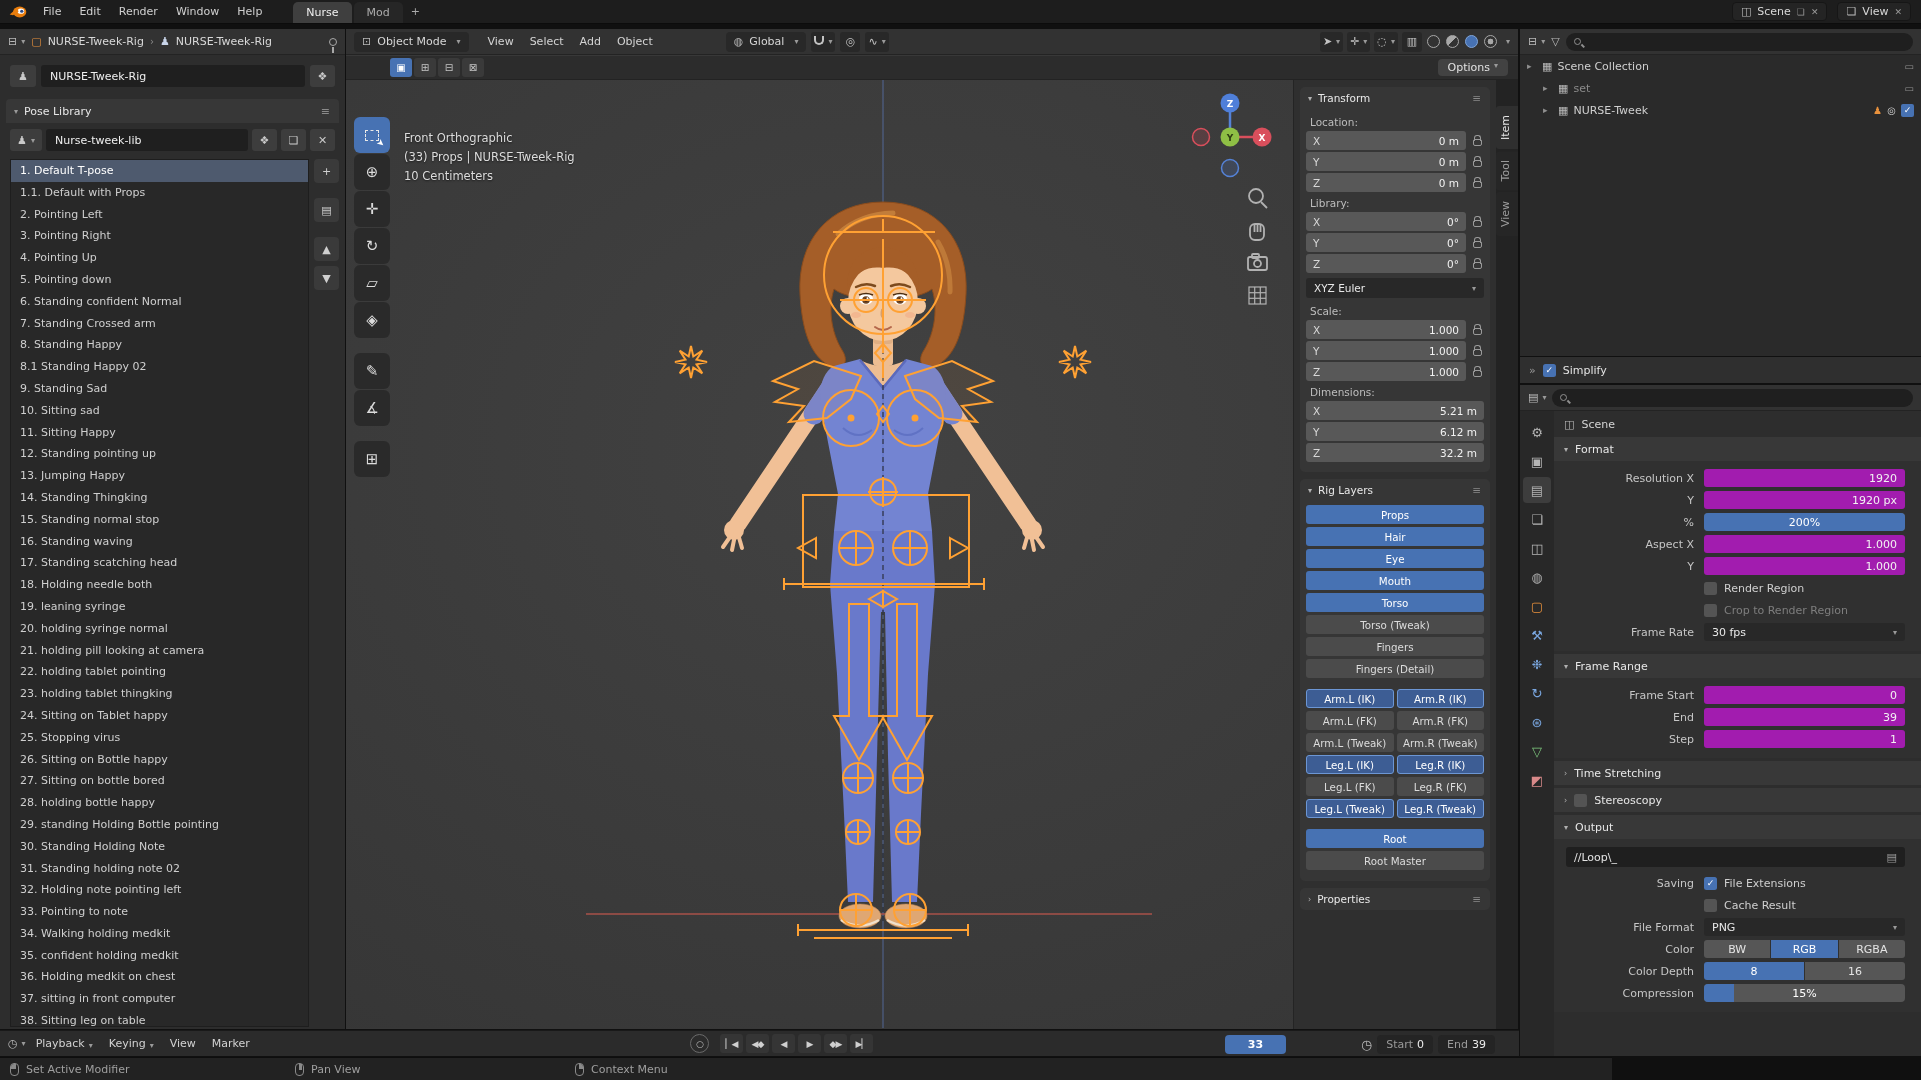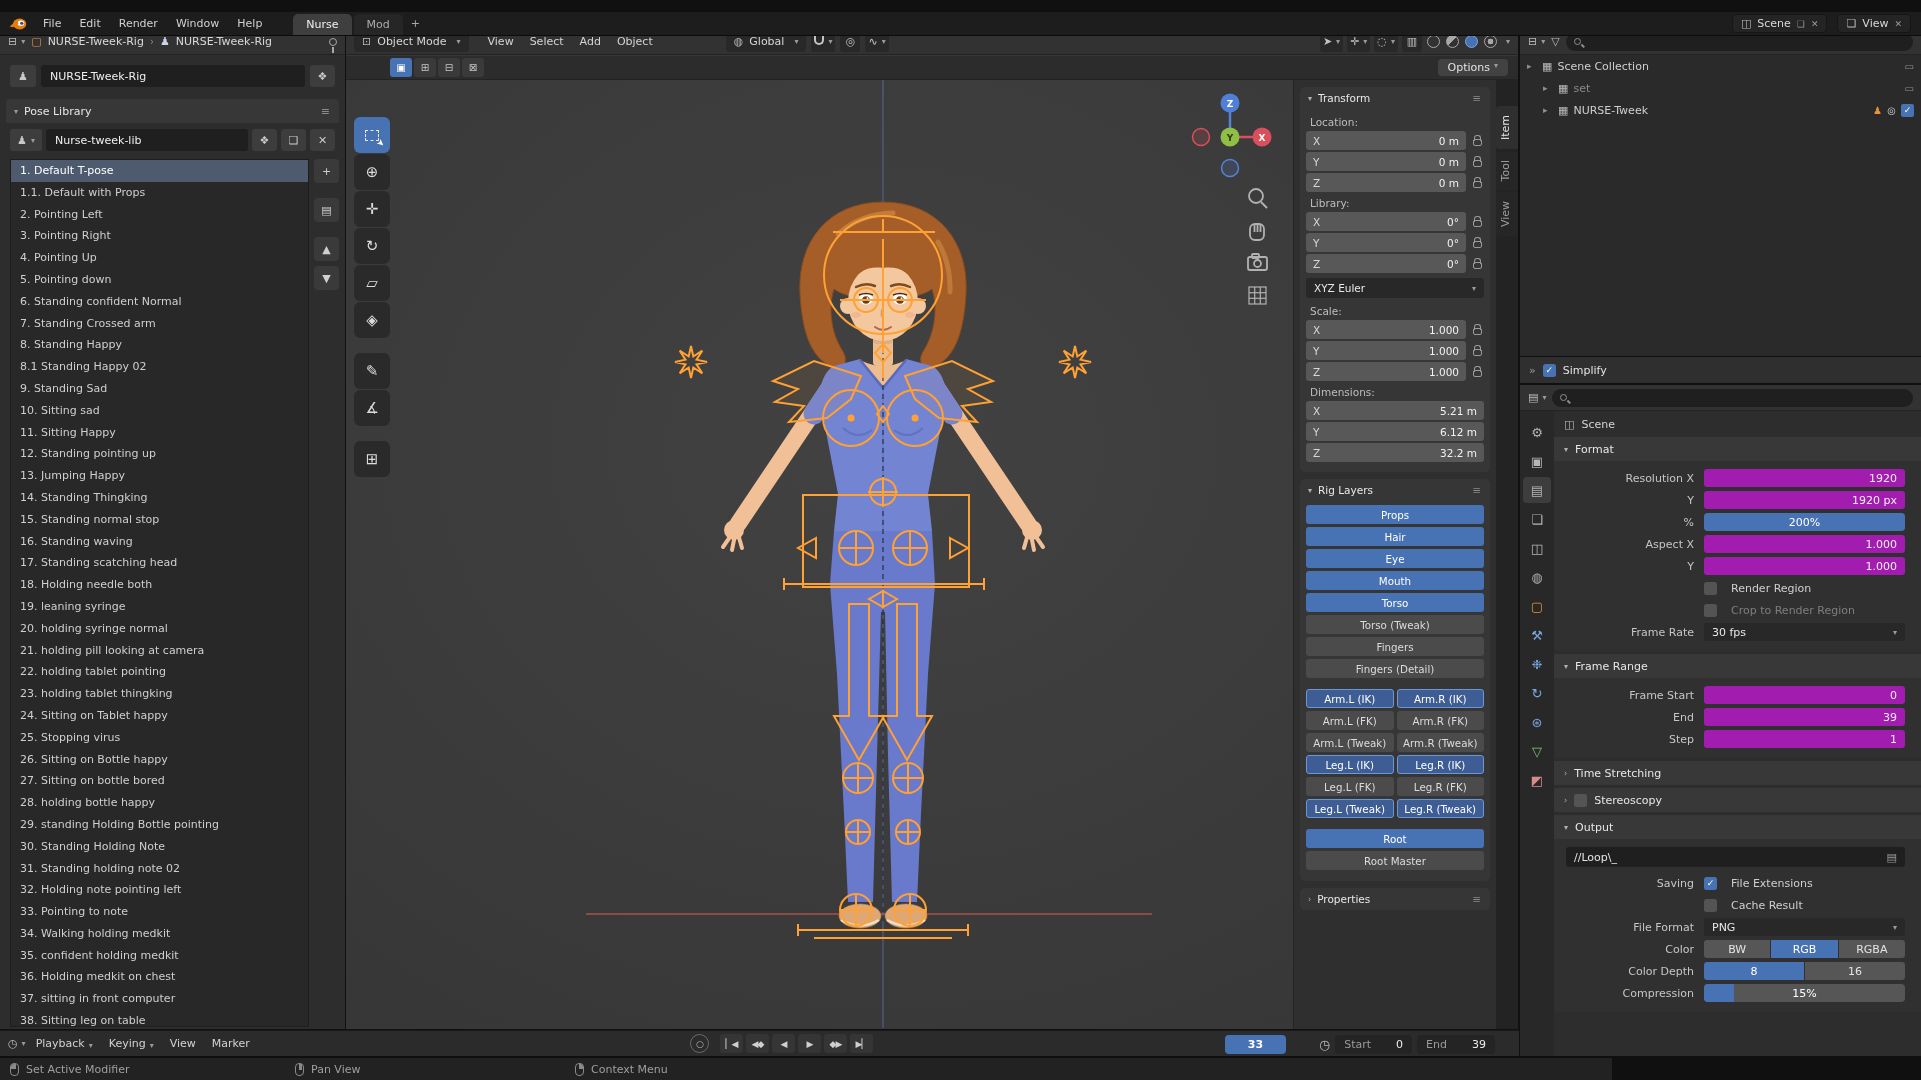--- a/index.html
+++ b/index.html
@@ -1,21 +1,21 @@
 <!DOCTYPE html>
 <html><head>
 <meta charset="utf-8">
 <style>
 *{margin:0;padding:0;box-sizing:border-box;cursor:default;user-select:none}
 html,body{width:1921px;height:1080px}
 body{position:relative;background:#101010;font-family:"DejaVu Sans",sans-serif;font-size:11px;color:#d6d6d6;overflow:hidden}
 .caret{font-size:8px;color:#9a9a9a;margin-left:4px}
 .ic{display:inline-flex;align-items:center;justify-content:center;color:#b9b9b9}
 
-#topbar{position:absolute;left:0;top:12px;width:1921px;height:24px;background:#1d1d1d;border-bottom:1px solid #0c0c0c;display:flex;align-items:center;padding-left:8px;z-index:20}
+#topbar{position:absolute;left:0;top:0;width:1921px;height:24px;background:#1d1d1d;border-bottom:1px solid #0c0c0c;display:flex;align-items:center;padding-left:8px;z-index:20}
 #topbar .logo{width:20px;height:16px;margin-right:6px}
 #topbar-menus{display:flex;height:100%;align-items:center}
 #topbar-menus .menu{padding:0 9px;line-height:28px;color:#d0d0d0}
 #workspace-tabs{display:flex;align-items:flex-end;height:100%;margin-left:22px;gap:2px}
 .ws{padding:4px 13px;border-radius:5px 5px 0 0;color:#ababab;background:#262626}
 .ws.active{background:#3f3f3f;color:#f0f0f0}
 .ws-add{padding:4px 8px;color:#ababab}
 .tb-right{margin-left:auto;display:flex;gap:10px;margin-right:10px;align-items:center}
 .tb-pill{display:flex;align-items:center;gap:6px;background:#242424;border:1px solid #161616;border-radius:4px;padding:2px 8px;color:#d8d8d8}
 .tb-pill .sm{font-size:9px;color:#9a9a9a}
@@ -120,38 +120,38 @@
 .pp-body{padding:6px 0 8px}
 .pr{display:flex;align-items:center;height:22px}
 .prlbl{width:150px;text-align:right;padding-right:10px;color:#c6c6c6;flex:none}
 .prval{flex:1;display:flex;align-items:center;padding-right:16px}
 .pfield{flex:1;height:18px;background:#a21caf;border-radius:3px;display:flex;align-items:center;justify-content:flex-end;padding:0 8px;color:#f2f2f2}
 .pslider{flex:1;height:18px;background:#565656;border-radius:4px;position:relative;overflow:hidden}
 .pfill{position:absolute;left:0;top:0;bottom:0;background:#4772b3}
 .ptext{position:absolute;inset:0;display:flex;align-items:center;justify-content:center;color:#fff}
 .pdd{flex:1;height:18px;background:#282828;border-radius:3px;display:flex;align-items:center;padding:0 8px;color:#e8e8e8}
 .pdd .caret{margin-left:auto}
-.pchecklbl{margin-left:14px;color:#cfcfcf}
+.pchecklbl{margin-left:7px;color:#cfcfcf}
 .pchecklbl.muted{color:#7e7e7e}
 .penum{flex:1;display:flex;gap:1px}
 .pebtn{flex:1;height:18px;background:#565656;color:#e4e4e4;display:flex;align-items:center;justify-content:center}
 .pebtn:first-child{border-radius:3px 0 0 3px}
 .pebtn:last-child{border-radius:0 3px 3px 0}
 .pebtn.active{background:#4772b3;color:#fff}
 .pr-path{margin:2px 16px 5px 12px;height:20px;background:#1f1f1f;border-radius:3px;display:flex;align-items:center;padding:0 8px;color:#e4e4e4}
 
 #timeline{position:absolute;left:0;top:1030px;width:1519px;height:26px;background:#2b2b2b;border-top:1px solid #191919;z-index:10}
 .tl-left{display:flex;align-items:center;height:100%;padding-left:8px;gap:2px}
 .tl-menu{padding:0 8px;color:#d2d2d2;display:flex;align-items:flex-end}
 .tl-transport{position:absolute;left:690px;top:0;height:100%;display:flex;align-items:center;gap:3px}
 .tp{min-width:23px;height:19px;border-radius:3px;display:flex;align-items:center;justify-content:center;color:#d0d0d0;font-size:9px;letter-spacing:-1px;background:#353535;padding:0 3px}
 .tp.rec{border-radius:50%;width:19px;min-width:19px;background:#2b2b2b;border:1px solid #6a6a6a;margin-right:8px;color:#bdbdbd}
 .tl-frame{position:absolute;left:1225px;top:3.5px;width:61px;height:19px;background:#4772b3;border-radius:4px;color:#fff;display:flex;align-items:center;justify-content:center;font-weight:bold}
 .tl-range{position:absolute;right:24px;top:3.5px;display:flex;gap:5px;align-items:center}
-.range-pill{height:19px;background:#242424;border-radius:4px;display:flex;align-items:center;padding:0 9px;gap:25px}
+.range-pill{height:19px;background:#242424;border-radius:4px;display:flex;align-items:center;padding:0 9px;gap:4px}
 .range-pill .rl{color:#9a9a9a}
 .range-pill .rv{color:#ececec}
 .clock{color:#b5b5b5;font-size:13px}
 
 #statusbar{position:absolute;left:0;top:1057px;width:1612px;height:23px;background:#222;border-top:1px solid #0e0e0e;color:#9f9f9f;z-index:10}
 .sb-item{position:absolute;top:0;height:100%;display:flex;align-items:center;gap:7px}
 .mouse{width:9px;height:13px;border:1px solid #8a8a8a;border-radius:4px;position:relative;display:inline-block}
 .mouse::before{content:"";position:absolute;left:4px;top:0;width:1px;height:5px;background:#8a8a8a}
 .mouse.m-left::after{content:"";position:absolute;left:0;top:0;width:4px;height:5px;background:#8a8a8a;border-radius:3px 0 0 0}
 .mouse.m-mid::after{content:"";position:absolute;left:3px;top:0;width:3px;height:6px;background:#8a8a8a}
@@ -493,20 +493,25 @@
       <g stroke-width="1.2">
           <rect x="903" y="231" width="17" height="17"></rect>
           <line x1="908.7" y1="231" x2="908.7" y2="248"></line>
           <line x1="914.3" y1="231" x2="914.3" y2="248"></line>
           <line x1="903" y1="236.7" x2="920" y2="236.7"></line>
           <line x1="903" y1="242.3" x2="920" y2="242.3"></line>
         </g>
     </g>
   </svg>
 
+  <div class="vp-overlay">
+    <div>Front Orthographic</div>
+    <div>(33) Props | NURSE-Tweek-Rig</div>
+    <div>10 Centimeters</div>
+  </div>
 
   <div id="vp-toolbar">
       <div class="tool-btn active">
         <span class="icon-selbox"></span>
       </div>
       <div class="tool-btn">⊕</div>
       <div class="tool-btn">✛</div>
       <div class="tool-btn">↻</div>
       <div class="tool-btn">▱</div>
       <div class="tool-btn">◈</div>

